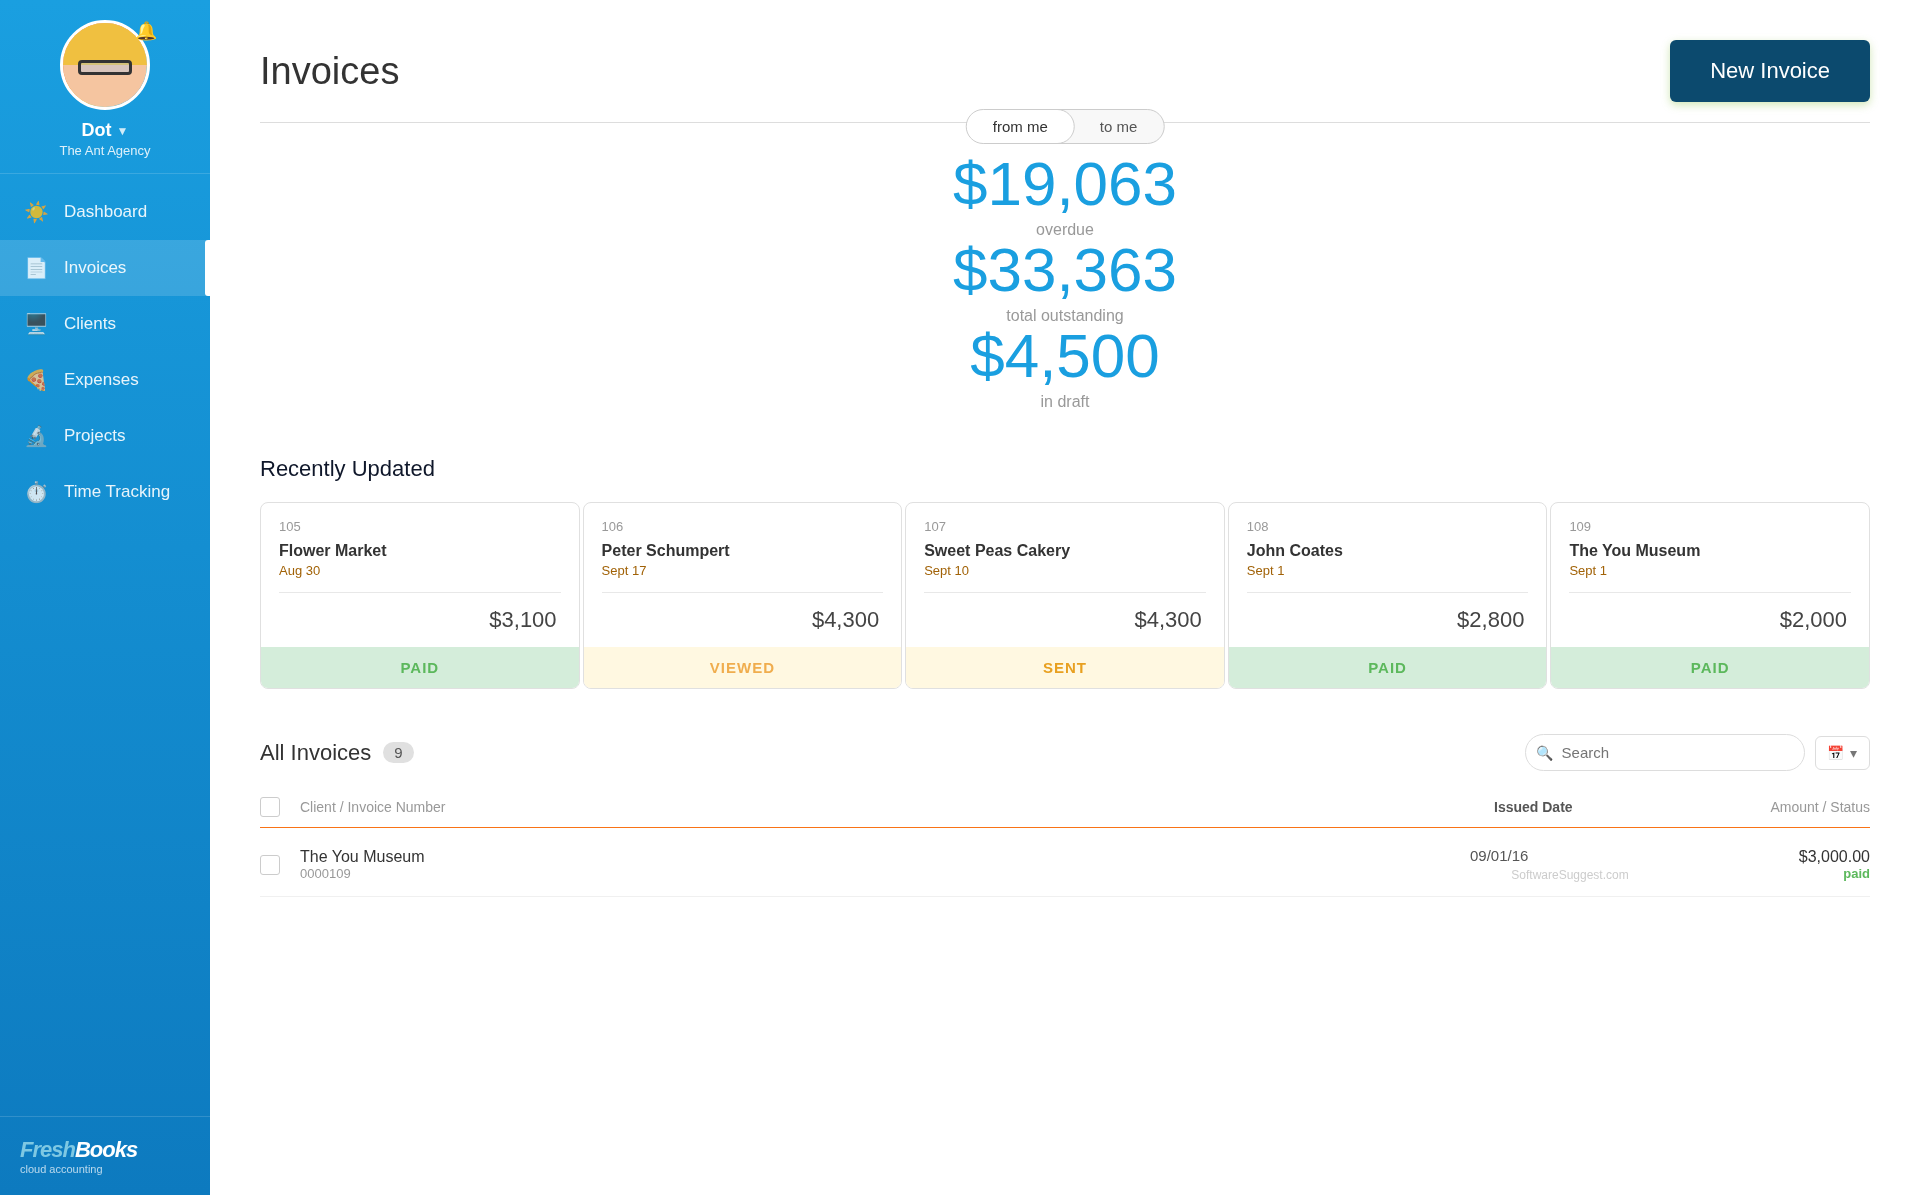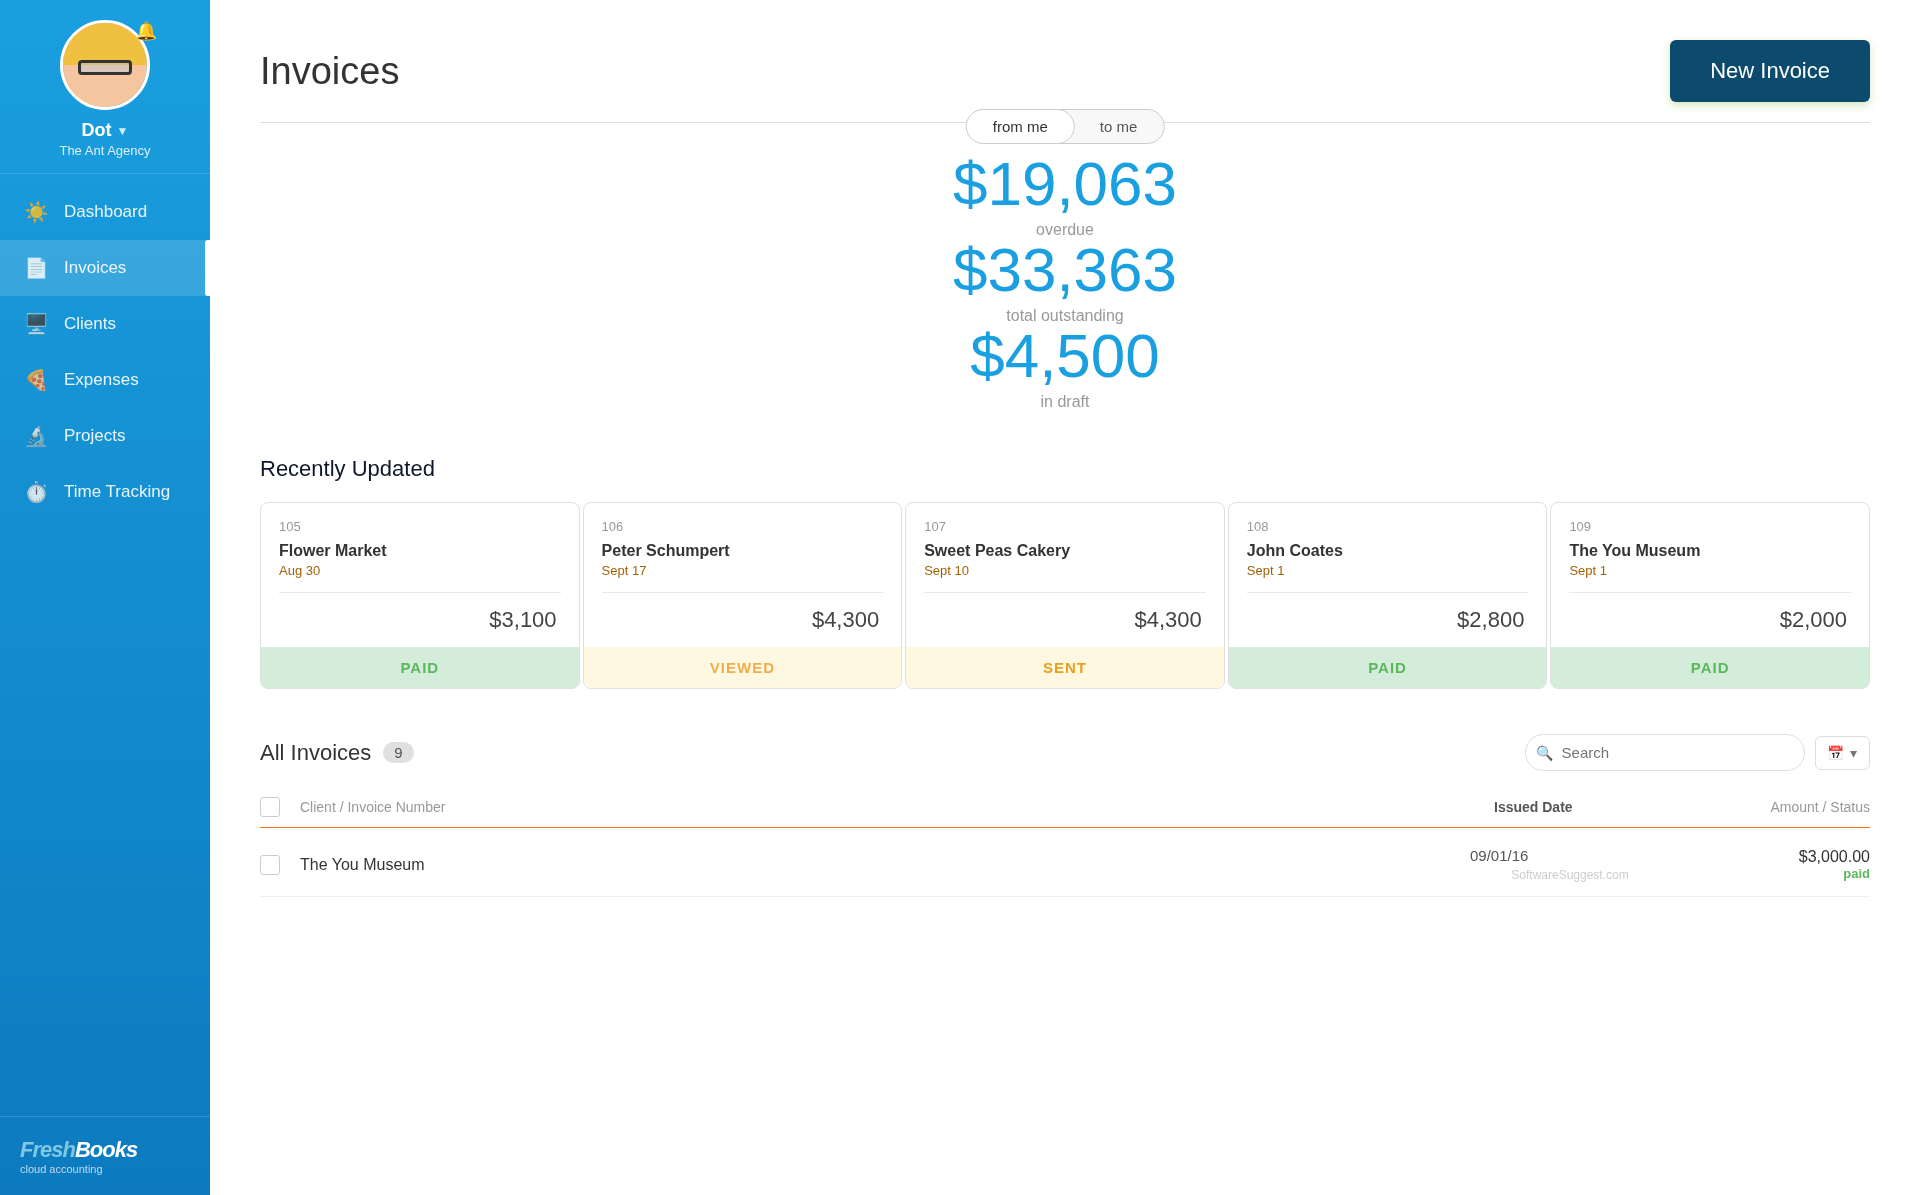--- a/index.html
+++ b/index.html
@@ -570,20 +570,21 @@
       <span class="th-label">Amount / Status</span>
     </div>
   </div>
 
   <div class="table-row">
     <div class="col-checkbox">
       <div class="checkbox-box"></div>
     </div>
     <div class="col-client">
       <div class="client-name">The You Museum</div>
+      <div class="invoice-number">0000109</div>
     </div>
     <div class="col-date">
       <div class="date-text">09/01/16</div>
       <div class="watermark">SoftwareSuggest.com</div>
     </div>
     <div class="col-amount">
       <div class="amount-text">$3,000.00</div>
       <div class="status-text-paid">paid</div>
     </div>
   </div>

